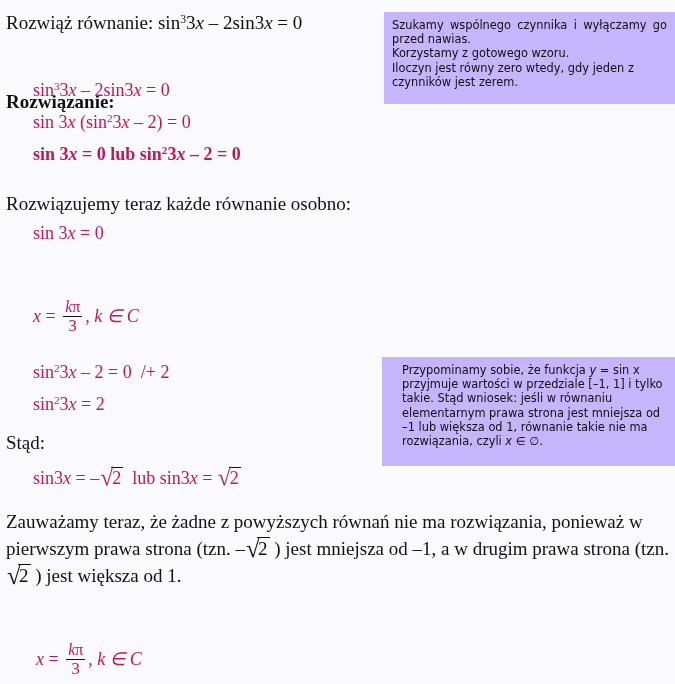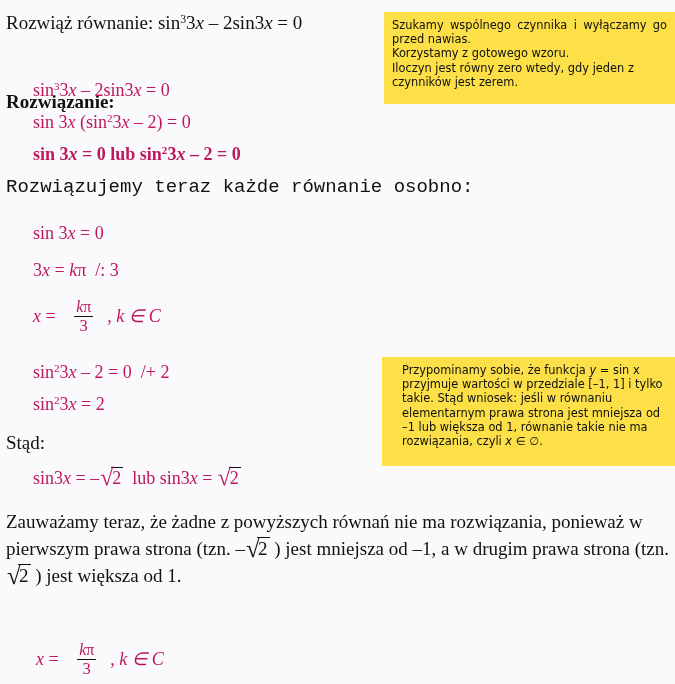--- a/index.html
+++ b/index.html
@@ -53,21 +53,21 @@
     line-height: 0;
   }
 
   
   .frac {
     display: inline-block;
     vertical-align: middle;
     text-align: center;
     position: relative;
     top: -1px;
-    margin: 0 14px;
+    margin: 0 3px;
   }
   .frac .num {
     display: block;
     font-size: 0.88em;
     line-height: 1.05;
     padding: 0 2px;
   }
   .frac .den {
     display: block;
     font-size: 0.92em;
@@ -94,21 +94,21 @@
   .sqrt > .radicand {
     display: inline-block;
     border-top: 1.2px solid #111;
     padding: 0 2px 0 1px;
     line-height: 1.18;
   }
 
   
   .callout {
     position: absolute;
-    background: #fde047;
+    background: #c4b5fd;
     color: #101010;
     font-family: "DejaVu Sans", sans-serif;
     font-size: 11.4px;
     line-height: 14.2px;
     padding: 6px 8px 6px 8px;
     box-sizing: border-box;
   }
   .callout p {
     margin: 0;
   }
@@ -135,29 +135,26 @@
   </div>
 
   <div class="eq" style="left:33px; top:110px;">
     <span>sin</span> 3<i>x</i> <span>(</span><span>sin</span><sup>2</sup>3<i>x</i> <span>–</span> <span>2</span><span>)</span> <span>=</span> <span>0</span>
   </div>
 
   <div class="eq" style="left:33px; top:142px;font-weight:bold;">
     <span>sin</span> 3<i>x</i> <span>=</span> <span>0</span> <span>lub</span> <span>sin</span><sup>2</sup>3<i>x</i> <span>–</span> <span>2</span> <span>=</span> <span>0</span>
   </div>
 
-  <div class="para" style="left:6px; top:174px;font-family:Liberation Mono, monospace;">Rozwiązujemy teraz każde równanie osobno:</div>
+  <div class="para" style="left:6px; top:191px;">Rozwiązujemy teraz każde równanie osobno:</div>
 
   <div class="eq" style="left:33px; top:221px;">
     <span>sin</span> 3<i>x</i> <span>=</span> <span>0</span>
   </div>
 
-  <div class="eq" style="left:33px; top:258px;">
-    3<i>x</i> <span>=</span> <i>k</i><span>π</span> &nbsp;<span>/: 3</span>
-  </div>
 
   <div class="eq" style="left:33px; top:300px;">
     <i>x</i> <span>=</span> <span class="frac"><span class="num"><i>k</i><span>π</span></span><span class="den">3</span></span><span class="ital">, k ∈ C</span>
   </div>
 
   <div class="eq" style="left:33px; top:360px;">
     <span>sin</span><sup>2</sup>3<i>x</i> <span>–</span> <span>2</span> <span>=</span> <span>0</span> &nbsp;<span>/+ 2</span>
   </div>
 
   <div class="eq" style="left:33px; top:392px;">

